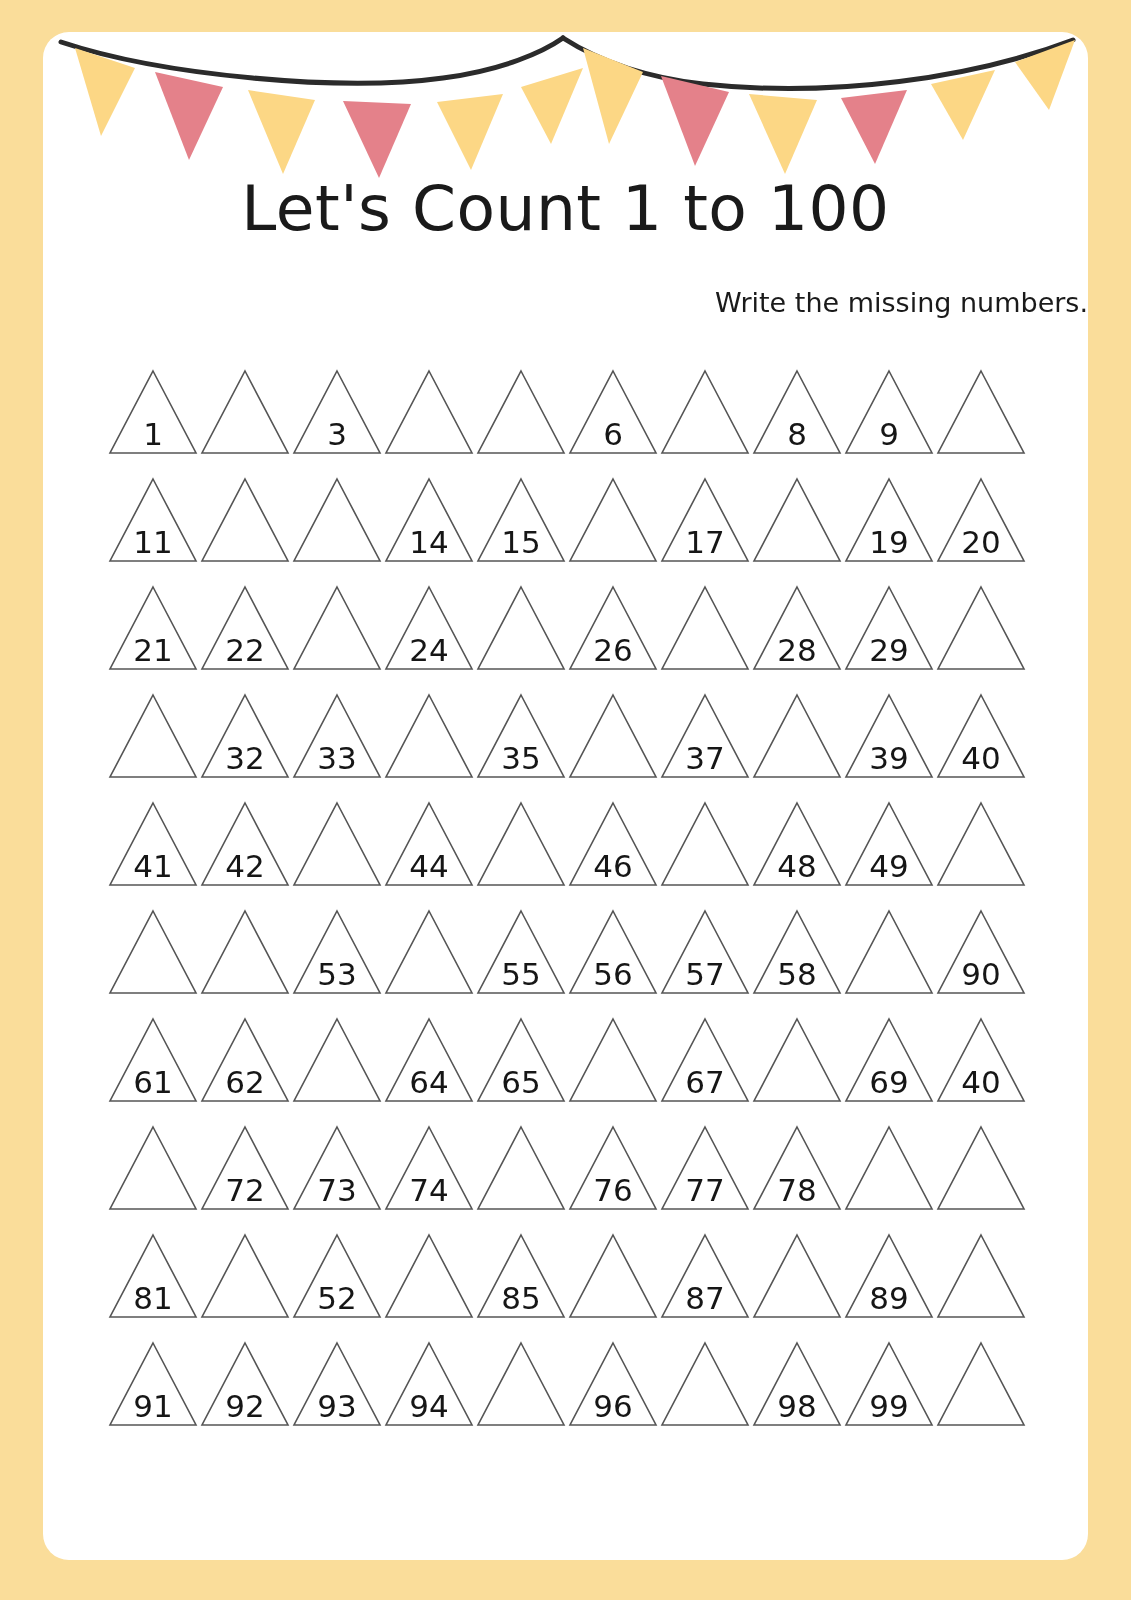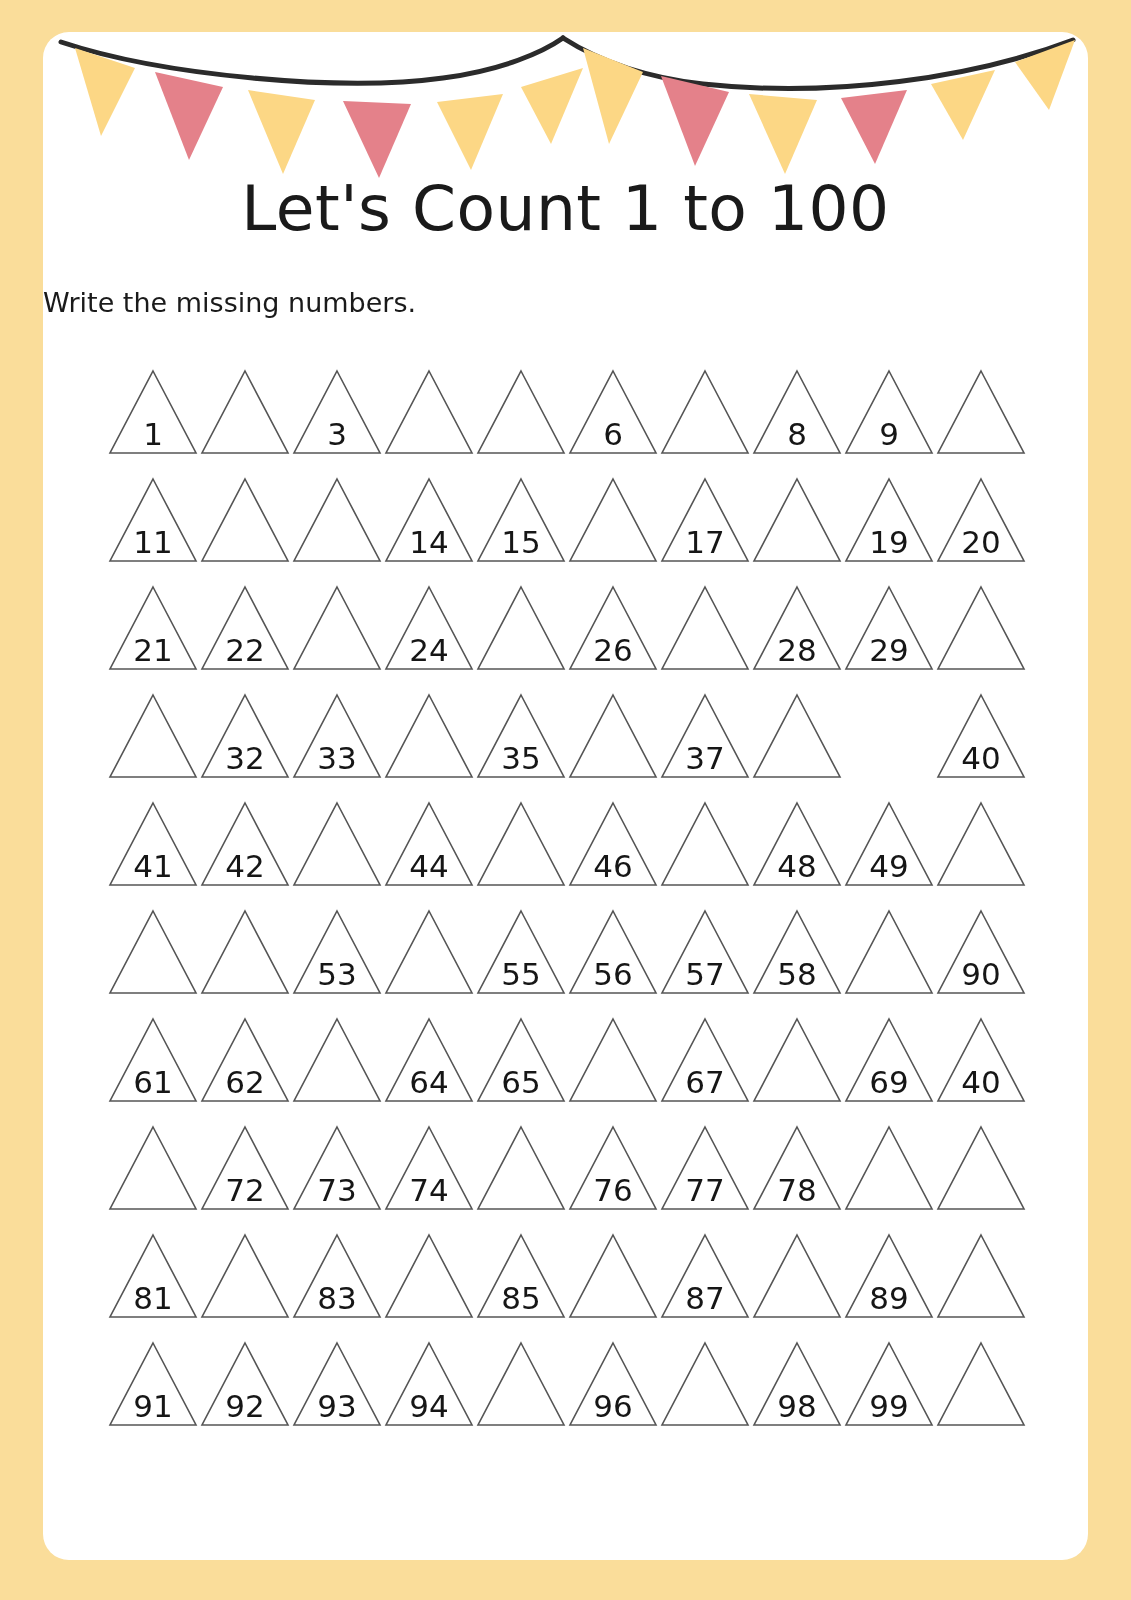--- a/index.html
+++ b/index.html
@@ -47,21 +47,21 @@
     letter-spacing: 0.5px;
     color: #1a1a1a;
     font-family: "DejaVu Sans", sans-serif;
     font-weight: 400;
   }
   .subtitle {
     position: absolute;
     left: 0;
     top: 255px;
     width: 1045px;
-    text-align: left;
+    text-align: right;
     font-size: 27px;
     color: #1a1a1a;
     font-family: "DejaVu Sans", sans-serif;
   }
   .grid {
     position: absolute;
     left: 64px;
     top: 336px;
     width: 920px;
   }
@@ -338,20 +338,26 @@
             <svg width="92" height="88" viewBox="0 0 92 88">
               <polygon points="46,3 89,85 3,85" fill="none" stroke="#555555" stroke-width="1.6"></polygon>
             </svg>
             <div class="num">37</div>
           </div>
           <div class="cell" style="left: 644px;">
             <svg width="92" height="88" viewBox="0 0 92 88">
               <polygon points="46,3 89,85 3,85" fill="none" stroke="#555555" stroke-width="1.6"></polygon>
             </svg>
           </div>
+          <div class="cell" style="left: 736px;">
+            <svg width="92" height="88" viewBox="0 0 92 88">
+              <polygon points="46,3 89,85 3,85" fill="none" stroke="#555555" stroke-width="1.6"></polygon>
+            </svg>
+            <div class="num">39</div>
+          </div>
           <div class="cell" style="left: 828px;">
             <svg width="92" height="88" viewBox="0 0 92 88">
               <polygon points="46,3 89,85 3,85" fill="none" stroke="#555555" stroke-width="1.6"></polygon>
             </svg>
             <div class="num">40</div>
           </div>
         </div>
         <div class="row">
           <div class="cell" style="left: 0px;">
             <svg width="92" height="88" viewBox="0 0 92 88">
@@ -594,21 +600,21 @@
           </div>
           <div class="cell" style="left: 92px;">
             <svg width="92" height="88" viewBox="0 0 92 88">
               <polygon points="46,3 89,85 3,85" fill="none" stroke="#555555" stroke-width="1.6"></polygon>
             </svg>
           </div>
           <div class="cell" style="left: 184px;">
             <svg width="92" height="88" viewBox="0 0 92 88">
               <polygon points="46,3 89,85 3,85" fill="none" stroke="#555555" stroke-width="1.6"></polygon>
             </svg>
-            <div class="num">83</div>
+            <div class="num">52</div>
           </div>
           <div class="cell" style="left: 276px;">
             <svg width="92" height="88" viewBox="0 0 92 88">
               <polygon points="46,3 89,85 3,85" fill="none" stroke="#555555" stroke-width="1.6"></polygon>
             </svg>
           </div>
           <div class="cell" style="left: 368px;">
             <svg width="92" height="88" viewBox="0 0 92 88">
               <polygon points="46,3 89,85 3,85" fill="none" stroke="#555555" stroke-width="1.6"></polygon>
             </svg>

